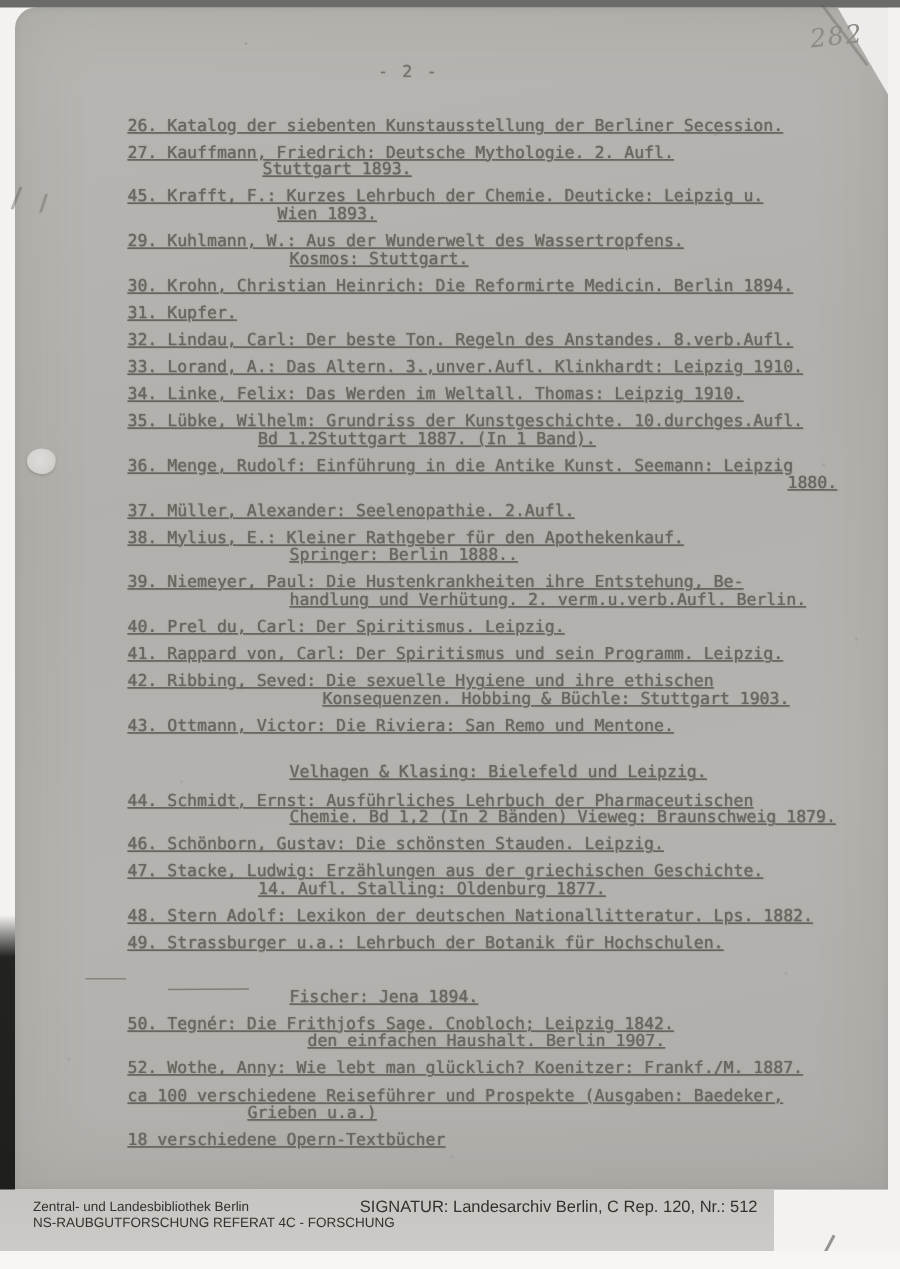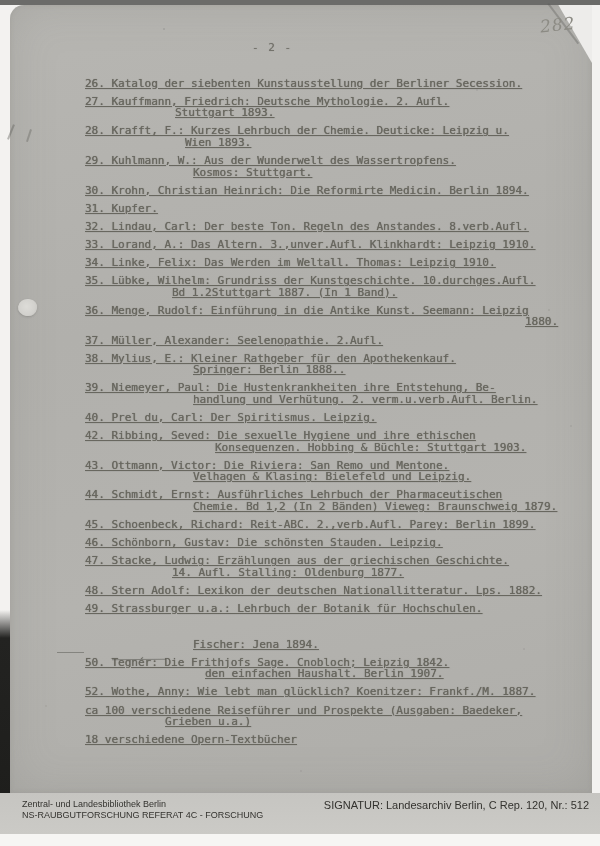--- a/index.html
+++ b/index.html
@@ -42,21 +42,21 @@
         background:rgba(86,85,80,.5);}
   .pencil-mark-a{position:absolute;left:10px;top:124px;width:1.6px;height:16px;
         background:rgba(90,89,84,.4);transform:rotate(22deg);}
   .pencil-mark-b{position:absolute;left:28px;top:129px;width:1.6px;height:13px;
         background:rgba(90,89,84,.35);transform:rotate(18deg);}
   .pen-stroke{position:absolute;left:549px;top:822px;width:2px;height:26px;
         background:rgba(70,69,64,.55);transform:rotate(28deg);}
   
   .speck{position:absolute;width:2px;height:2px;border-radius:50%;background:#8a8984;opacity:.45;}
   
-  .footer-band{position:absolute;left:0;top:793px;width:600px;height:41px;
+  .footer-band{position:absolute;left:0;top:793px;width:516px;height:41px;
         background:linear-gradient(to bottom,#c6c5c1,#cbcac6);
         font-family:"Liberation Sans",sans-serif;color:#33322e;}
   .footer-left{position:absolute;left:22px;top:6px;font-size:9px;line-height:10.5px;}
   .footer-right{position:absolute;right:11px;top:6px;font-size:11px;}
   .bottom-white{position:absolute;left:0;top:834px;width:600px;height:12px;background:#f6f5f3;}
 </style>
 </head>
 <body>
 
 <div id="scan">
@@ -68,46 +68,46 @@
   <div class="punch-hole"></div>
 
   <div class="handwritten">282</div>
 
   <div class="pagenum">- 2 -</div>
 
   <div id="list">
       <div class="tline gap">26. Katalog der siebenten Kunstausstellung der Berliner Secession.</div>
       <div class="tline gap">27. Kauffmann, Friedrich: Deutsche Mythologie. 2. Aufl.</div>
       <div class="tline" style="padding-left: 90px;">Stuttgart 1893.</div>
-      <div class="tline gap">28. Krafft, F.: Kurzes Lehrbuch der Chemie. Deuticke: Leipzig u.</div>
+      <div class="tline gap">45. Krafft, F.: Kurzes Lehrbuch der Chemie. Deuticke: Leipzig u.</div>
       <div class="tline" style="padding-left: 100px;">Wien 1893.</div>
       <div class="tline gap">29. Kuhlmann, W.: Aus der Wunderwelt des Wassertropfens.</div>
       <div class="tline" style="padding-left: 108px;">Kosmos: Stuttgart.</div>
       <div class="tline gap">30. Krohn, Christian Heinrich: Die Reformirte Medicin. Berlin 1894.</div>
       <div class="tline gap">31. Kupfer.</div>
       <div class="tline gap">32. Lindau, Carl: Der beste Ton. Regeln des Anstandes. 8.verb.Aufl.</div>
       <div class="tline gap">33. Lorand, A.: Das Altern. 3.,unver.Aufl. Klinkhardt: Leipzig 1910.</div>
       <div class="tline gap">34. Linke, Felix: Das Werden im Weltall. Thomas: Leipzig 1910.</div>
       <div class="tline gap">35. Lübke, Wilhelm: Grundriss der Kunstgeschichte. 10.durchges.Aufl.</div>
       <div class="tline" style="padding-left: 87px;">Bd 1.2Stuttgart 1887. (In 1 Band).</div>
       <div class="tline gap">36. Menge, Rudolf: Einführung in die Antike Kunst. Seemann: Leipzig</div>
       <div class="tline" style="padding-left: 440px;">1880.</div>
       <div class="tline gap">37. Müller, Alexander: Seelenopathie. 2.Aufl.</div>
       <div class="tline gap">38. Mylius, E.: Kleiner Rathgeber für den Apothekenkauf.</div>
       <div class="tline" style="padding-left: 108px;">Springer: Berlin 1888..</div>
       <div class="tline gap">39. Niemeyer, Paul: Die Hustenkrankheiten ihre Entstehung, Be-</div>
       <div class="tline" style="padding-left: 108px;">handlung und Verhütung. 2. verm.u.verb.Aufl. Berlin.</div>
       <div class="tline gap">40. Prel du, Carl: Der Spiritismus. Leipzig.</div>
+      <div class="tline gap">41. Rappard von, Carl: Der Spiritismus und sein Programm. Leipzig.</div>
       <div class="tline gap">42. Ribbing, Seved: Die sexuelle Hygiene und ihre ethischen</div>
       <div class="tline" style="padding-left: 130px;">Konsequenzen. Hobbing &amp; Büchle: Stuttgart 1903.</div>
       <div class="tline gap">43. Ottmann, Victor: Die Riviera: San Remo und Mentone.</div>
-      <div class="tline" style="padding-left: 108px;">Velhagen &amp; Klasing: Bielefeld und Leipzig.</div>
+      <div class="tline" style="padding-left: 108px; margin-top: 20px;">Velhagen &amp; Klasing: Bielefeld und Leipzig.</div>
       <div class="tline gap">44. Schmidt, Ernst: Ausführliches Lehrbuch der Pharmaceutischen</div>
       <div class="tline" style="padding-left: 108px;">Chemie. Bd 1,2 (In 2 Bänden) Vieweg: Braunschweig 1879.</div>
-      <div class="tline gap">45. Schoenbeck, Richard: Reit-ABC. 2.,verb.Aufl. Parey: Berlin 1899.</div>
       <div class="tline gap">46. Schönborn, Gustav: Die schönsten Stauden. Leipzig.</div>
       <div class="tline gap">47. Stacke, Ludwig: Erzählungen aus der griechischen Geschichte.</div>
       <div class="tline" style="padding-left: 87px;">14. Aufl. Stalling: Oldenburg 1877.</div>
       <div class="tline gap">48. Stern Adolf: Lexikon der deutschen Nationallitteratur. Lps. 1882.</div>
       <div class="tline gap">49. Strassburger u.a.: Lehrbuch der Botanik für Hochschulen.</div>
       <div class="tline" style="padding-left: 108px; margin-top: 24px;">Fischer: Jena 1894.</div>
       <div class="tline gap">50. Tegnér: Die Frithjofs Sage. Cnobloch; Leipzig 1842.</div>
       <div class="tline" style="padding-left: 120px;">den einfachen Haushalt. Berlin 1907.</div>
       <div class="tline gap">52. Wothe, Anny: Wie lebt man glücklich? Koenitzer: Frankf./M. 1887.</div>
       <div class="tline gap">ca 100 verschiedene Reiseführer und Prospekte (Ausgaben: Baedeker,</div>

